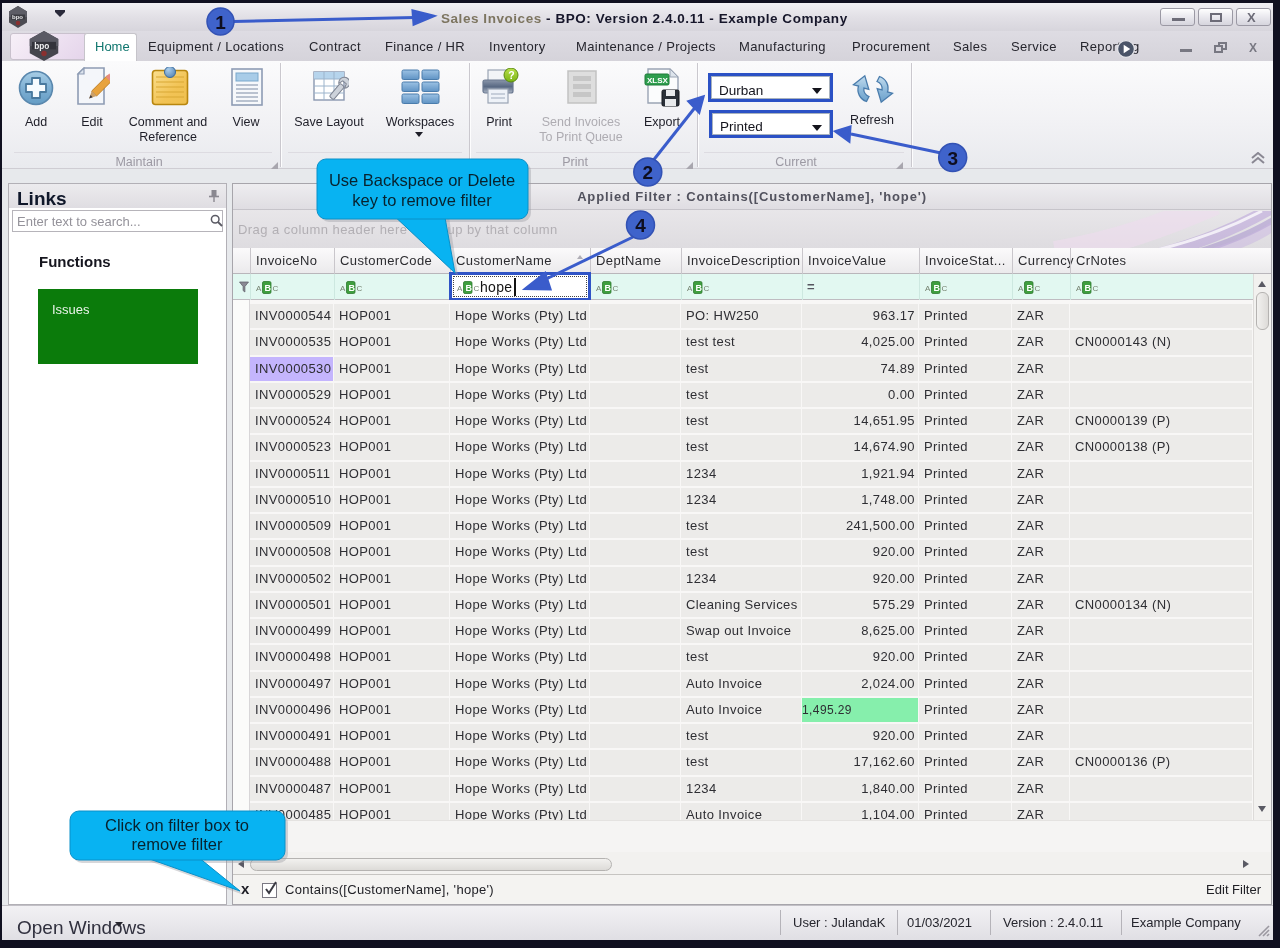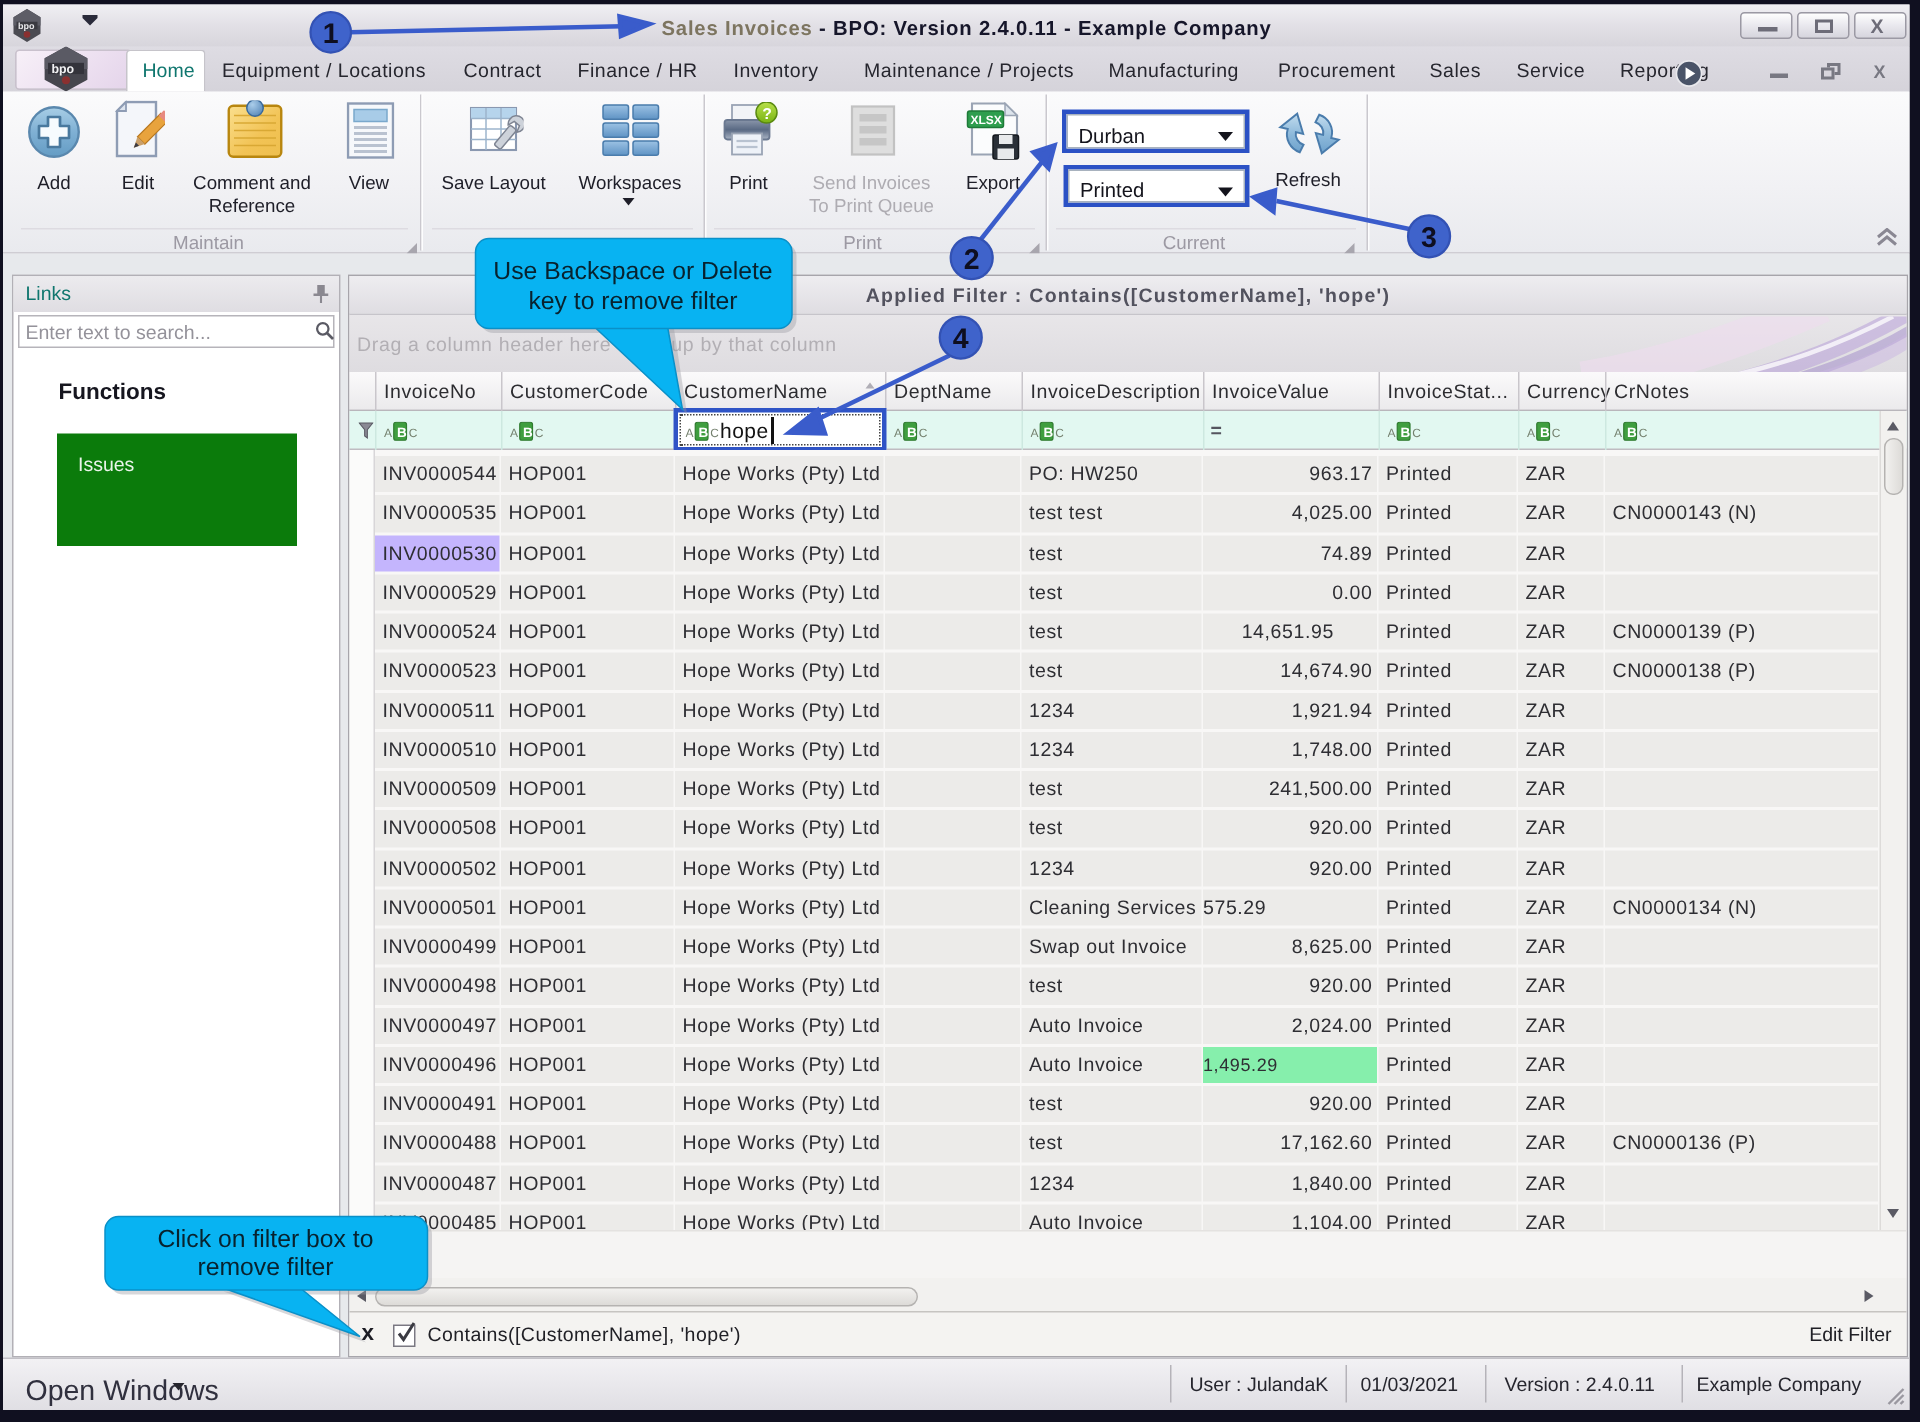--- a/index.html
+++ b/index.html
@@ -241,21 +241,21 @@
     </defs>
 <g stroke="#4a7cac" stroke-width="1.3" fill="url(#rfg)">
 <path d="M14.5,31.5 A12.5,12.5 0 0 1 6.5,16 L1.5,14.8 L12.8,5.8 L16.8,19.3 L11.9,18.1 A7.5,7.5 0 0 0 17,26.5 Z"></path>
 <path d="M27.5,6.5 A12.5,12.5 0 0 1 35.5,22 L40.5,23.2 L29.2,32.2 L25.2,18.7 L30.1,19.9 A7.5,7.5 0 0 0 25,11.5 Z"></path>
 </g>
 </svg>
 <div class="ab txt" style="left:872px;top:113px;transform:translateX(-50%);font-size:12.5px;color:#1e1e28">Refresh</div>
 <div class="ab" style="left:2px;top:169px;width:1271px;height:737px;background:#e7e9ec"></div>
 <div class="ab" style="left:8px;top:183px;width:219px;height:722px;background:#fff;border:1px solid #b2b0b6"></div>
 <div class="ab" style="left:9px;top:184px;width:217px;height:24px;background:linear-gradient(#ecebee,#dfdde2)"></div>
-<div class="ab txt" style="left:17px;top:188px;font-size:13px;font-weight:normal;color:#0f766e">Links</div>
+<div class="ab txt" style="left:17px;top:188px;font-size:19px;font-weight:bold;color:#0f172a">Links</div>
 <svg class="ab" style="left:207px;top:189px" width="12" height="13" viewBox="0 0 12 13">
 <rect x="4.5" y="1" width="5" height="6" fill="#8a8890"></rect>
     <line x1="2" y1="7.5" x2="12" y2="7.5" stroke="#8a8890" stroke-width="1.6"></line>
 <line x1="7" y1="8" x2="7" y2="13" stroke="#8a8890" stroke-width="1.4"></line>
   </svg>
 <div class="ab" style="left:12px;top:210px;width:211px;height:22px;background:#fff;border:1px solid #b6b4ba"></div>
 <div class="ab txt" style="left:17px;top:214px;font-size:13px;color:#94929a">Enter text to search...</div>
 <svg class="ab" style="left:210px;top:214px" width="13" height="13" viewBox="0 0 13 13">
 <circle cx="5.2" cy="5.2" r="3.8" fill="none" stroke="#5a5a64" stroke-width="1.5"></circle>
 <line x1="8" y1="8" x2="12" y2="12" stroke="#5a5a64" stroke-width="1.8"></line>
@@ -406,21 +406,21 @@
       <div style="position:absolute;left:669px;top:0;width:92px;height:24.25px;background:#ecebe9;padding-left:5px;font-size:13px;letter-spacing:0.4px;color:#2e2e33;line-height:24px;white-space:nowrap;overflow:hidden">Printed</div>
       <div style="position:absolute;left:762px;top:0;width:57px;height:24.25px;background:#ecebe9;padding-left:5px;font-size:13px;letter-spacing:0.4px;color:#2e2e33;line-height:24px;white-space:nowrap;overflow:hidden">ZAR</div>
       <div style="position:absolute;left:820px;top:0;width:182px;height:24.25px;background:#ecebe9;padding-left:5px;font-size:13px;letter-spacing:0.4px;color:#2e2e33;line-height:24px;white-space:nowrap;overflow:hidden"></div>
     </div>
 <div style="position:absolute;left:0;top:109.0px;width:1003px;height:26.25px">
       <div style="position:absolute;left:0px;top:0;width:83px;height:24.25px;background:#ecebe9;padding-left:5px;font-size:13px;letter-spacing:0.4px;color:#2e2e33;line-height:24px;white-space:nowrap;overflow:hidden">INV0000524</div>
       <div style="position:absolute;left:84px;top:0;width:115px;height:24.25px;background:#ecebe9;padding-left:5px;font-size:13px;letter-spacing:0.4px;color:#2e2e33;line-height:24px;white-space:nowrap;overflow:hidden">HOP001</div>
       <div style="position:absolute;left:200px;top:0;width:139px;height:24.25px;background:#ecebe9;padding-left:5px;font-size:13px;letter-spacing:0.4px;color:#2e2e33;line-height:24px;white-space:nowrap;overflow:hidden">Hope Works (Pty) Ltd</div>
       <div style="position:absolute;left:340px;top:0;width:90px;height:24.25px;background:#ecebe9;padding-left:5px;font-size:13px;letter-spacing:0.4px;color:#2e2e33;line-height:24px;white-space:nowrap;overflow:hidden"></div>
       <div style="position:absolute;left:431px;top:0;width:120px;height:24.25px;background:#ecebe9;padding-left:5px;font-size:13px;letter-spacing:0.4px;color:#2e2e33;line-height:24px;white-space:nowrap;overflow:hidden">test</div>
-      <div style="position:absolute;left:552px;top:0;width:116px;height:24.25px;background:#ecebe9;padding-right:3px;text-align:center;font-size:13px;letter-spacing:0.4px;color:#2e2e33;line-height:24px;white-space:nowrap;overflow:hidden">14,651.95</div>
+      <div style="position:absolute;left:552px;top:0;width:116px;height:24.25px;background:#ecebe9;padding-right:3px;text-align:right;font-size:13px;letter-spacing:0.4px;color:#2e2e33;line-height:24px;white-space:nowrap;overflow:hidden">14,651.95</div>
       <div style="position:absolute;left:669px;top:0;width:92px;height:24.25px;background:#ecebe9;padding-left:5px;font-size:13px;letter-spacing:0.4px;color:#2e2e33;line-height:24px;white-space:nowrap;overflow:hidden">Printed</div>
       <div style="position:absolute;left:762px;top:0;width:57px;height:24.25px;background:#ecebe9;padding-left:5px;font-size:13px;letter-spacing:0.4px;color:#2e2e33;line-height:24px;white-space:nowrap;overflow:hidden">ZAR</div>
       <div style="position:absolute;left:820px;top:0;width:182px;height:24.25px;background:#ecebe9;padding-left:5px;font-size:13px;letter-spacing:0.4px;color:#2e2e33;line-height:24px;white-space:nowrap;overflow:hidden">CN0000139 (P)</div>
     </div>
 <div style="position:absolute;left:0;top:135.25px;width:1003px;height:26.25px">
       <div style="position:absolute;left:0px;top:0;width:83px;height:24.25px;background:#ecebe9;padding-left:5px;font-size:13px;letter-spacing:0.4px;color:#2e2e33;line-height:24px;white-space:nowrap;overflow:hidden">INV0000523</div>
       <div style="position:absolute;left:84px;top:0;width:115px;height:24.25px;background:#ecebe9;padding-left:5px;font-size:13px;letter-spacing:0.4px;color:#2e2e33;line-height:24px;white-space:nowrap;overflow:hidden">HOP001</div>
       <div style="position:absolute;left:200px;top:0;width:139px;height:24.25px;background:#ecebe9;padding-left:5px;font-size:13px;letter-spacing:0.4px;color:#2e2e33;line-height:24px;white-space:nowrap;overflow:hidden">Hope Works (Pty) Ltd</div>
       <div style="position:absolute;left:340px;top:0;width:90px;height:24.25px;background:#ecebe9;padding-left:5px;font-size:13px;letter-spacing:0.4px;color:#2e2e33;line-height:24px;white-space:nowrap;overflow:hidden"></div>
       <div style="position:absolute;left:431px;top:0;width:120px;height:24.25px;background:#ecebe9;padding-left:5px;font-size:13px;letter-spacing:0.4px;color:#2e2e33;line-height:24px;white-space:nowrap;overflow:hidden">test</div>
@@ -483,21 +483,21 @@
       <div style="position:absolute;left:669px;top:0;width:92px;height:24.25px;background:#ecebe9;padding-left:5px;font-size:13px;letter-spacing:0.4px;color:#2e2e33;line-height:24px;white-space:nowrap;overflow:hidden">Printed</div>
       <div style="position:absolute;left:762px;top:0;width:57px;height:24.25px;background:#ecebe9;padding-left:5px;font-size:13px;letter-spacing:0.4px;color:#2e2e33;line-height:24px;white-space:nowrap;overflow:hidden">ZAR</div>
       <div style="position:absolute;left:820px;top:0;width:182px;height:24.25px;background:#ecebe9;padding-left:5px;font-size:13px;letter-spacing:0.4px;color:#2e2e33;line-height:24px;white-space:nowrap;overflow:hidden"></div>
     </div>
 <div style="position:absolute;left:0;top:292.75px;width:1003px;height:26.25px">
       <div style="position:absolute;left:0px;top:0;width:83px;height:24.25px;background:#ecebe9;padding-left:5px;font-size:13px;letter-spacing:0.4px;color:#2e2e33;line-height:24px;white-space:nowrap;overflow:hidden">INV0000501</div>
       <div style="position:absolute;left:84px;top:0;width:115px;height:24.25px;background:#ecebe9;padding-left:5px;font-size:13px;letter-spacing:0.4px;color:#2e2e33;line-height:24px;white-space:nowrap;overflow:hidden">HOP001</div>
       <div style="position:absolute;left:200px;top:0;width:139px;height:24.25px;background:#ecebe9;padding-left:5px;font-size:13px;letter-spacing:0.4px;color:#2e2e33;line-height:24px;white-space:nowrap;overflow:hidden">Hope Works (Pty) Ltd</div>
       <div style="position:absolute;left:340px;top:0;width:90px;height:24.25px;background:#ecebe9;padding-left:5px;font-size:13px;letter-spacing:0.4px;color:#2e2e33;line-height:24px;white-space:nowrap;overflow:hidden"></div>
       <div style="position:absolute;left:431px;top:0;width:120px;height:24.25px;background:#ecebe9;padding-left:5px;font-size:13px;letter-spacing:0.4px;color:#2e2e33;line-height:24px;white-space:nowrap;overflow:hidden">Cleaning Services</div>
-      <div style="position:absolute;left:552px;top:0;width:116px;height:24.25px;background:#ecebe9;padding-right:3px;font-size:13px;letter-spacing:0.4px;color:#2e2e33;line-height:24px;white-space:nowrap;overflow:hidden">575.29</div>
+      <div style="position:absolute;left:552px;top:0;width:116px;height:24.25px;background:#ecebe9;padding-right:3px;text-align:right;font-size:13px;letter-spacing:0.4px;color:#2e2e33;line-height:24px;white-space:nowrap;overflow:hidden">575.29</div>
       <div style="position:absolute;left:669px;top:0;width:92px;height:24.25px;background:#ecebe9;padding-left:5px;font-size:13px;letter-spacing:0.4px;color:#2e2e33;line-height:24px;white-space:nowrap;overflow:hidden">Printed</div>
       <div style="position:absolute;left:762px;top:0;width:57px;height:24.25px;background:#ecebe9;padding-left:5px;font-size:13px;letter-spacing:0.4px;color:#2e2e33;line-height:24px;white-space:nowrap;overflow:hidden">ZAR</div>
       <div style="position:absolute;left:820px;top:0;width:182px;height:24.25px;background:#ecebe9;padding-left:5px;font-size:13px;letter-spacing:0.4px;color:#2e2e33;line-height:24px;white-space:nowrap;overflow:hidden">CN0000134 (N)</div>
     </div>
 <div style="position:absolute;left:0;top:319.0px;width:1003px;height:26.25px">
       <div style="position:absolute;left:0px;top:0;width:83px;height:24.25px;background:#ecebe9;padding-left:5px;font-size:13px;letter-spacing:0.4px;color:#2e2e33;line-height:24px;white-space:nowrap;overflow:hidden">INV0000499</div>
       <div style="position:absolute;left:84px;top:0;width:115px;height:24.25px;background:#ecebe9;padding-left:5px;font-size:13px;letter-spacing:0.4px;color:#2e2e33;line-height:24px;white-space:nowrap;overflow:hidden">HOP001</div>
       <div style="position:absolute;left:200px;top:0;width:139px;height:24.25px;background:#ecebe9;padding-left:5px;font-size:13px;letter-spacing:0.4px;color:#2e2e33;line-height:24px;white-space:nowrap;overflow:hidden">Hope Works (Pty) Ltd</div>
       <div style="position:absolute;left:340px;top:0;width:90px;height:24.25px;background:#ecebe9;padding-left:5px;font-size:13px;letter-spacing:0.4px;color:#2e2e33;line-height:24px;white-space:nowrap;overflow:hidden"></div>
       <div style="position:absolute;left:431px;top:0;width:120px;height:24.25px;background:#ecebe9;padding-left:5px;font-size:13px;letter-spacing:0.4px;color:#2e2e33;line-height:24px;white-space:nowrap;overflow:hidden">Swap out Invoice</div>

